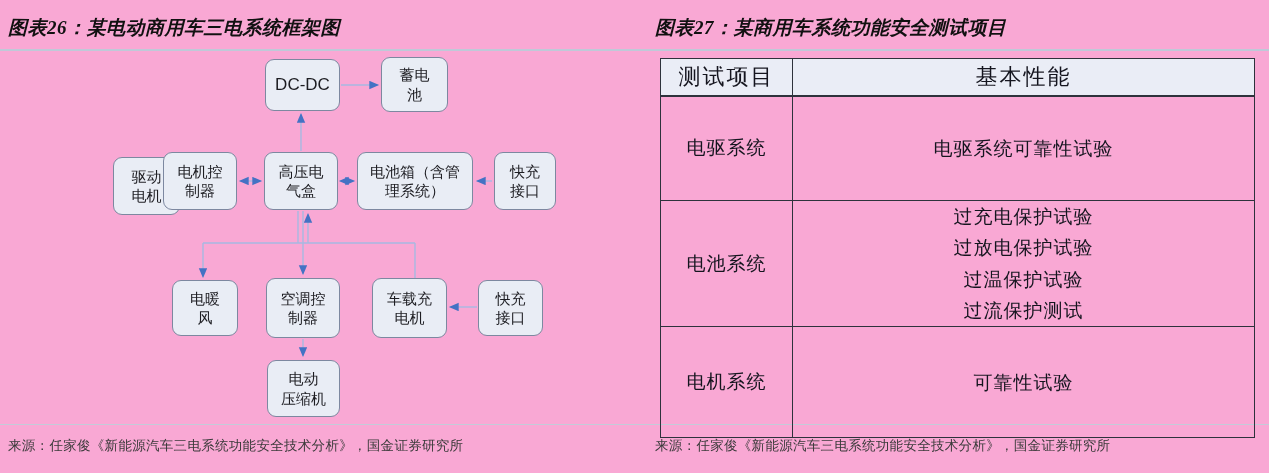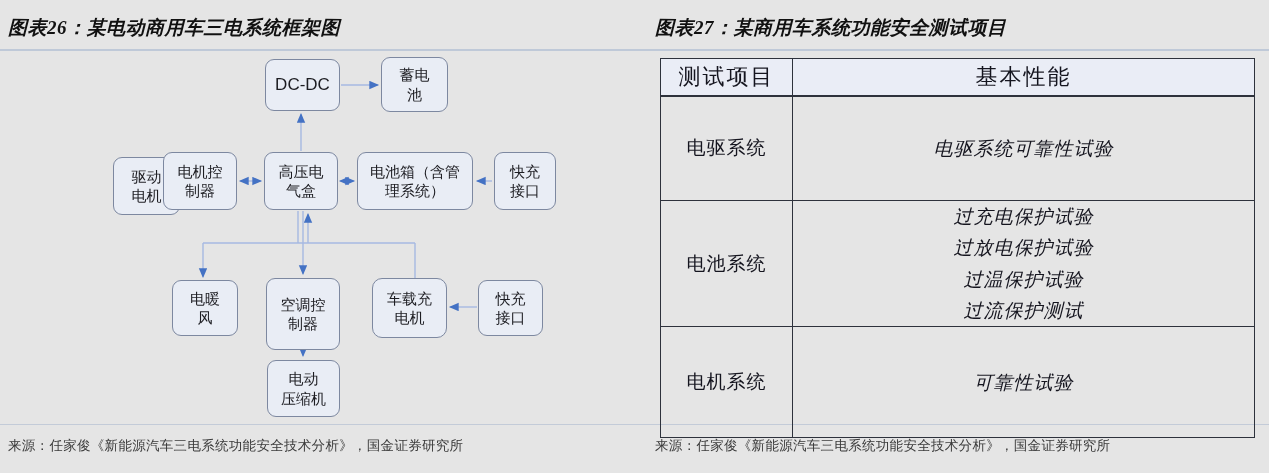--- a/index.html
+++ b/index.html
@@ -1,17 +1,17 @@
 <!DOCTYPE html>
 <html><head>
 <meta charset="utf-8">
 <style>
   * { margin:0; padding:0; box-sizing:border-box; }
   html,body { width:1269px; height:473px; background:#ffffff; font-family:"Liberation Sans", sans-serif; }
-  .page { position:relative; width:1269px; height:473px; background:#e5e5e5; overflow:hidden; }
+  .page { position:relative; width:1269px; height:473px; background:#f9a8d4; overflow:hidden; }
 
   .fig-title { position:absolute; top:15px; font-family:"Liberation Serif", serif; font-style:italic; font-weight:bold; font-size:19px; color:#111; letter-spacing:0.5px; }
   .rule { position:absolute; background:#bfc9d8; }
   .rule-top { left:0; top:49px; width:1269px; height:2px; }
   .rule-bottom { left:0; top:424px; width:1269px; height:1px; background:#c3cbd8; }
 
   .source { position:absolute; top:437px; font-family:"Liberation Serif", serif; font-size:13.5px; color:#3a3a3a; letter-spacing:0.3px; }
 
   
   .dbox { position:absolute; display:flex; align-items:center; justify-content:center; text-align:center;
@@ -22,21 +22,21 @@
   svg.connectors line, svg.connectors polyline { stroke:#a6b9e2; stroke-width:1.4; fill:none; }
 
   
   .safety-table { position:absolute; left:660px; top:58px; width:595px; border-collapse:collapse; table-layout:fixed;
                   font-family:"Liberation Serif", serif; color:#15151f; }
   .safety-table th, .safety-table td { border:1px solid #2e323c; text-align:center; vertical-align:middle; }
   .safety-table { border:1.5px solid #2e323c; }
   .safety-table th { background:#eaedf6; font-weight:normal; font-size:22px; height:37px; border-bottom-width:2px; letter-spacing:2px; }
   .safety-table td { font-size:19px; letter-spacing:1px; }
   .safety-table .col-item { width:132px; }
-  .safety-table td.tests { white-space:pre-line; line-height:1.65;font-style:italic; }
+  .safety-table td.tests { white-space:pre-line; line-height:1.65; }
   .row-1 td { height:105px; }
   .row-2 td { height:122px; }
   .row-3 td { height:111px; }
 </style>
 </head>
 <body>
 
 <div class="page">
 
   <div class="fig-title" style="left:8px;">图表26：某电动商用车三电系统框架图</div>
@@ -93,25 +93,25 @@
 理系统）</span>
   </div>
   <div class="dbox" style="left:494px; top:152px; width:62px; height:58px;">
     <span>快充
 接口</span>
   </div>
   <div class="dbox" style="left:172px; top:280px; width:66px; height:56px;">
     <span>电暖
 风</span>
   </div>
-  <div class="dbox" style="left:266px; top:278px; width:74px; height:72px;align-items:center;">
+  <div class="dbox" style="left:266px; top:278px; width:74px; height:60px;align-items:center;">
     <span>空调控
 制器</span>
   </div>
-  <div class="dbox" style="left:372px; top:278px; width:75px; height:60px;border-radius:10px;">
+  <div class="dbox" style="left:372px; top:278px; width:75px; height:60px;">
     <span>车载充
 电机</span>
   </div>
   <div class="dbox" style="left:478px; top:280px; width:65px; height:56px;">
     <span>快充
 接口</span>
   </div>
   <div class="dbox" style="left:267px; top:360px; width:73px; height:57px;">
     <span>电动
 压缩机</span>

